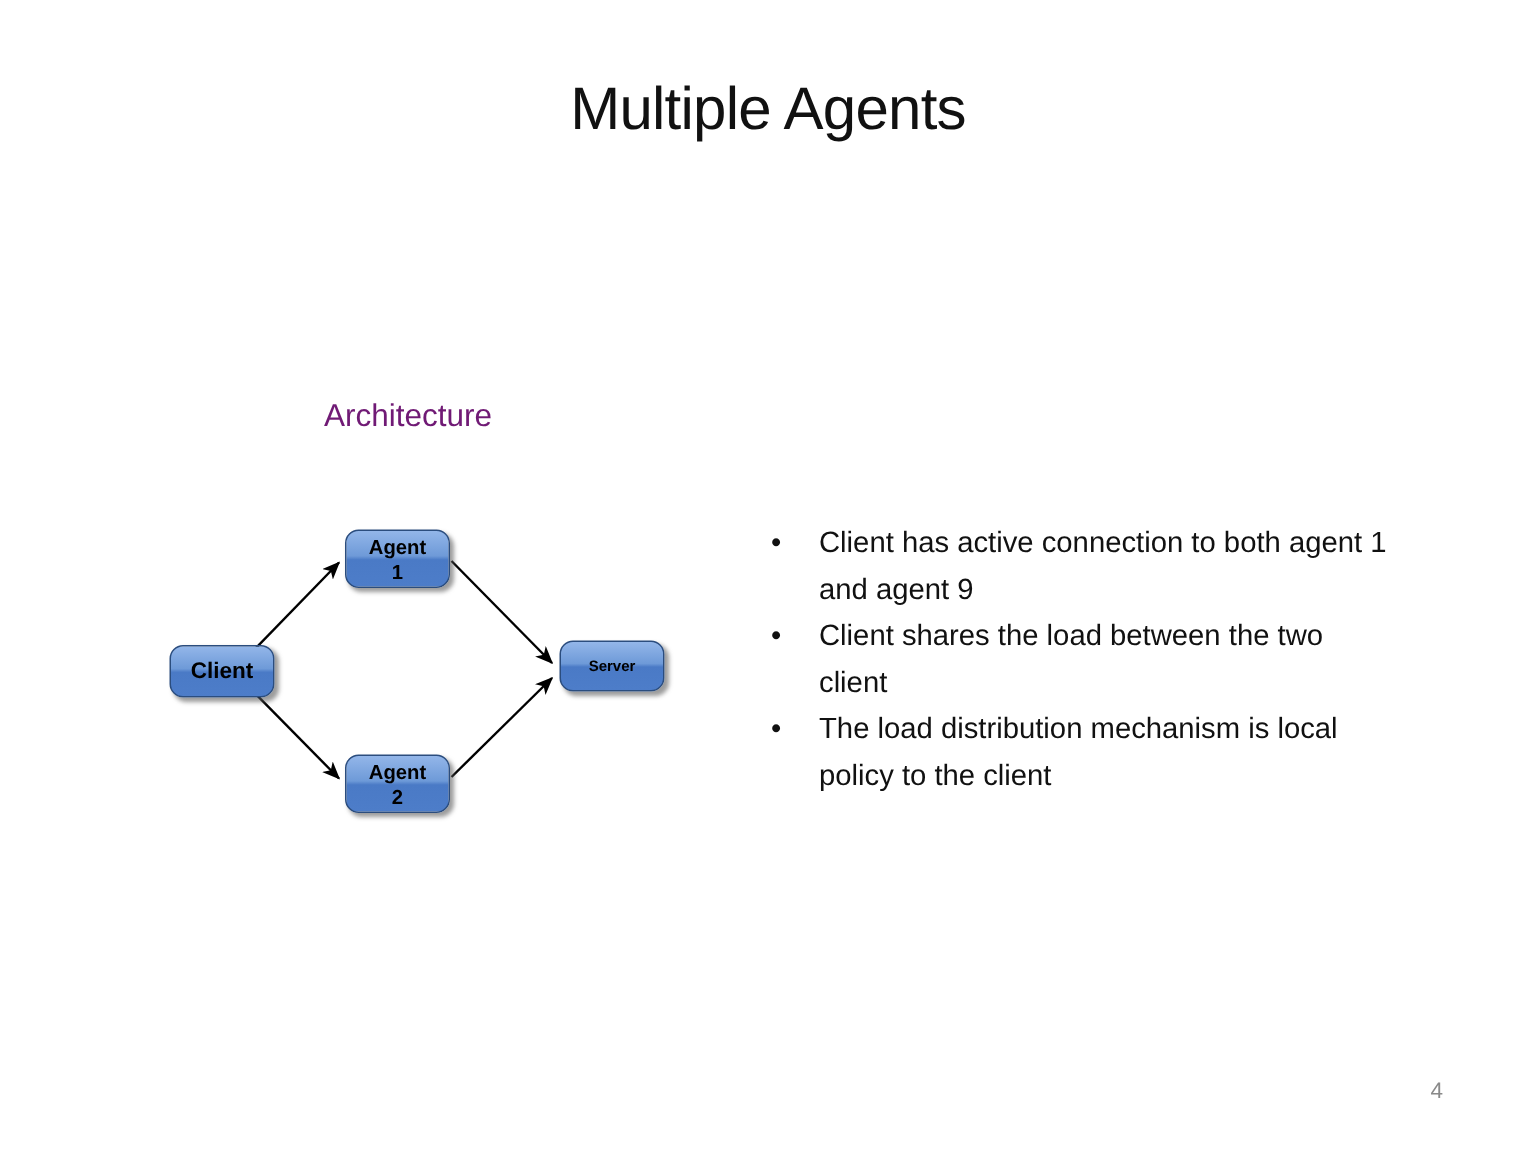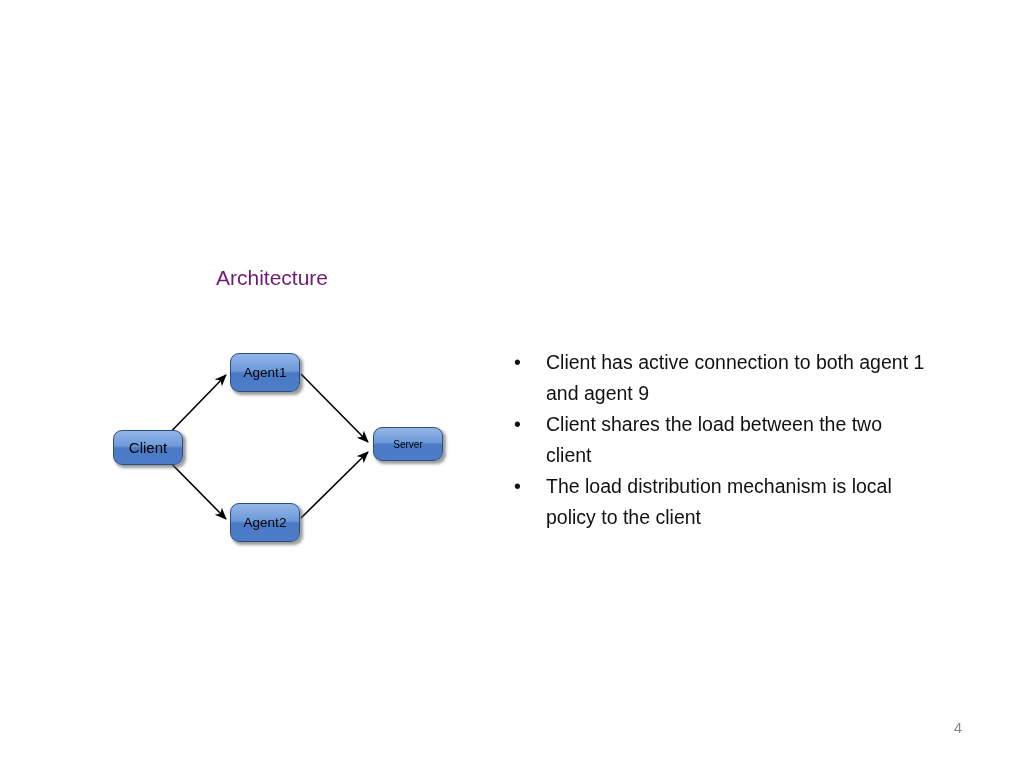--- a/index.html
+++ b/index.html
@@ -50,25 +50,26 @@
     stroke-width: 1.6;
   }
   .node {
     position: absolute;
     box-sizing: border-box;
     border: 1.4px solid #2b4d7e;
     border-radius: 9px;
     background: linear-gradient(180deg, #93b6e9 0%, #6e9ad8 45%, #4a7ac6 52%, #4d7dc9 100%);
     box-shadow: 2.5px 2.5px 3px rgba(90,90,90,0.6);
     display: flex;
-    flex-direction: row;
+    flex-direction: column;
     align-items: center;
     justify-content: center;
     text-align: center;
     color: #000000;
+    font-weight: bold;
   }
   .node-client  { left: 85px;  top: 430px; width: 70px; height: 35px; font-size: 15px; margin-left: 28px; }
   .node-server  { left: 373px; top: 427px; width: 70px; height: 34px; font-size: 10px; }
   .node-agent1  { left: 230px; top: 353px; width: 70px; height: 39px; font-size: 13.5px; line-height: 17px; }
   .node-agent2  { left: 230px; top: 503px; width: 70px; height: 39px; font-size: 13.5px; line-height: 17px; }
   .bullets {
     position: absolute;
     left: 514px;
     top: 347px;
     width: 414px;
@@ -97,20 +98,21 @@
     font-size: 15px;
     color: #8a8a8a;
   }
 </style>
 </head>
 <body>
 
 <div class="slide">
 
   <div class="title">
+    <div>Multiple Agents</div>
   </div>
 
   <div class="arch-label">Architecture</div>
 
   <svg class="edges" viewBox="0 0 1024 768" xmlns="http://www.w3.org/2000/svg">
     <defs>
       <marker id="ah" markerWidth="14" markerHeight="11" refX="11" refY="5" orient="auto" markerUnits="userSpaceOnUse">
         <path d="M0,0 L12,5 L0,10 L3.2,5 Z" fill="#000000"></path>
       </marker>
     </defs>

